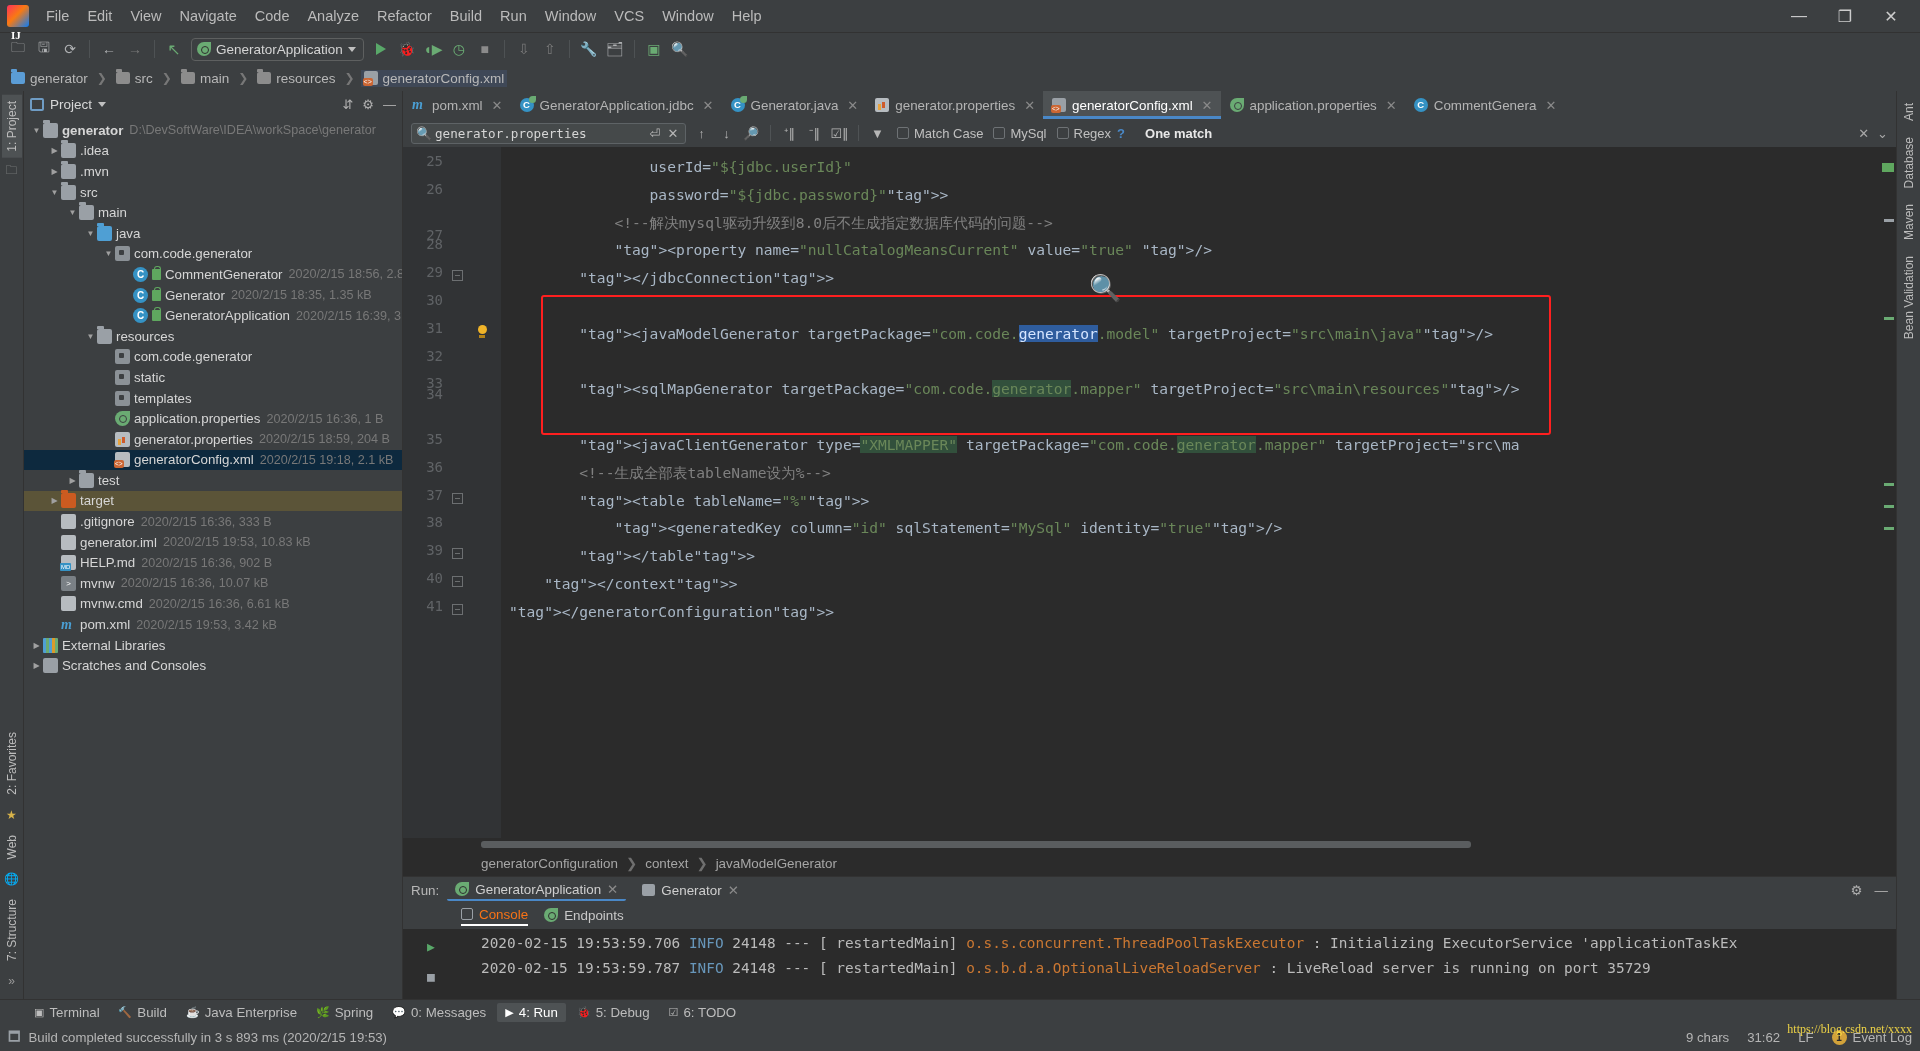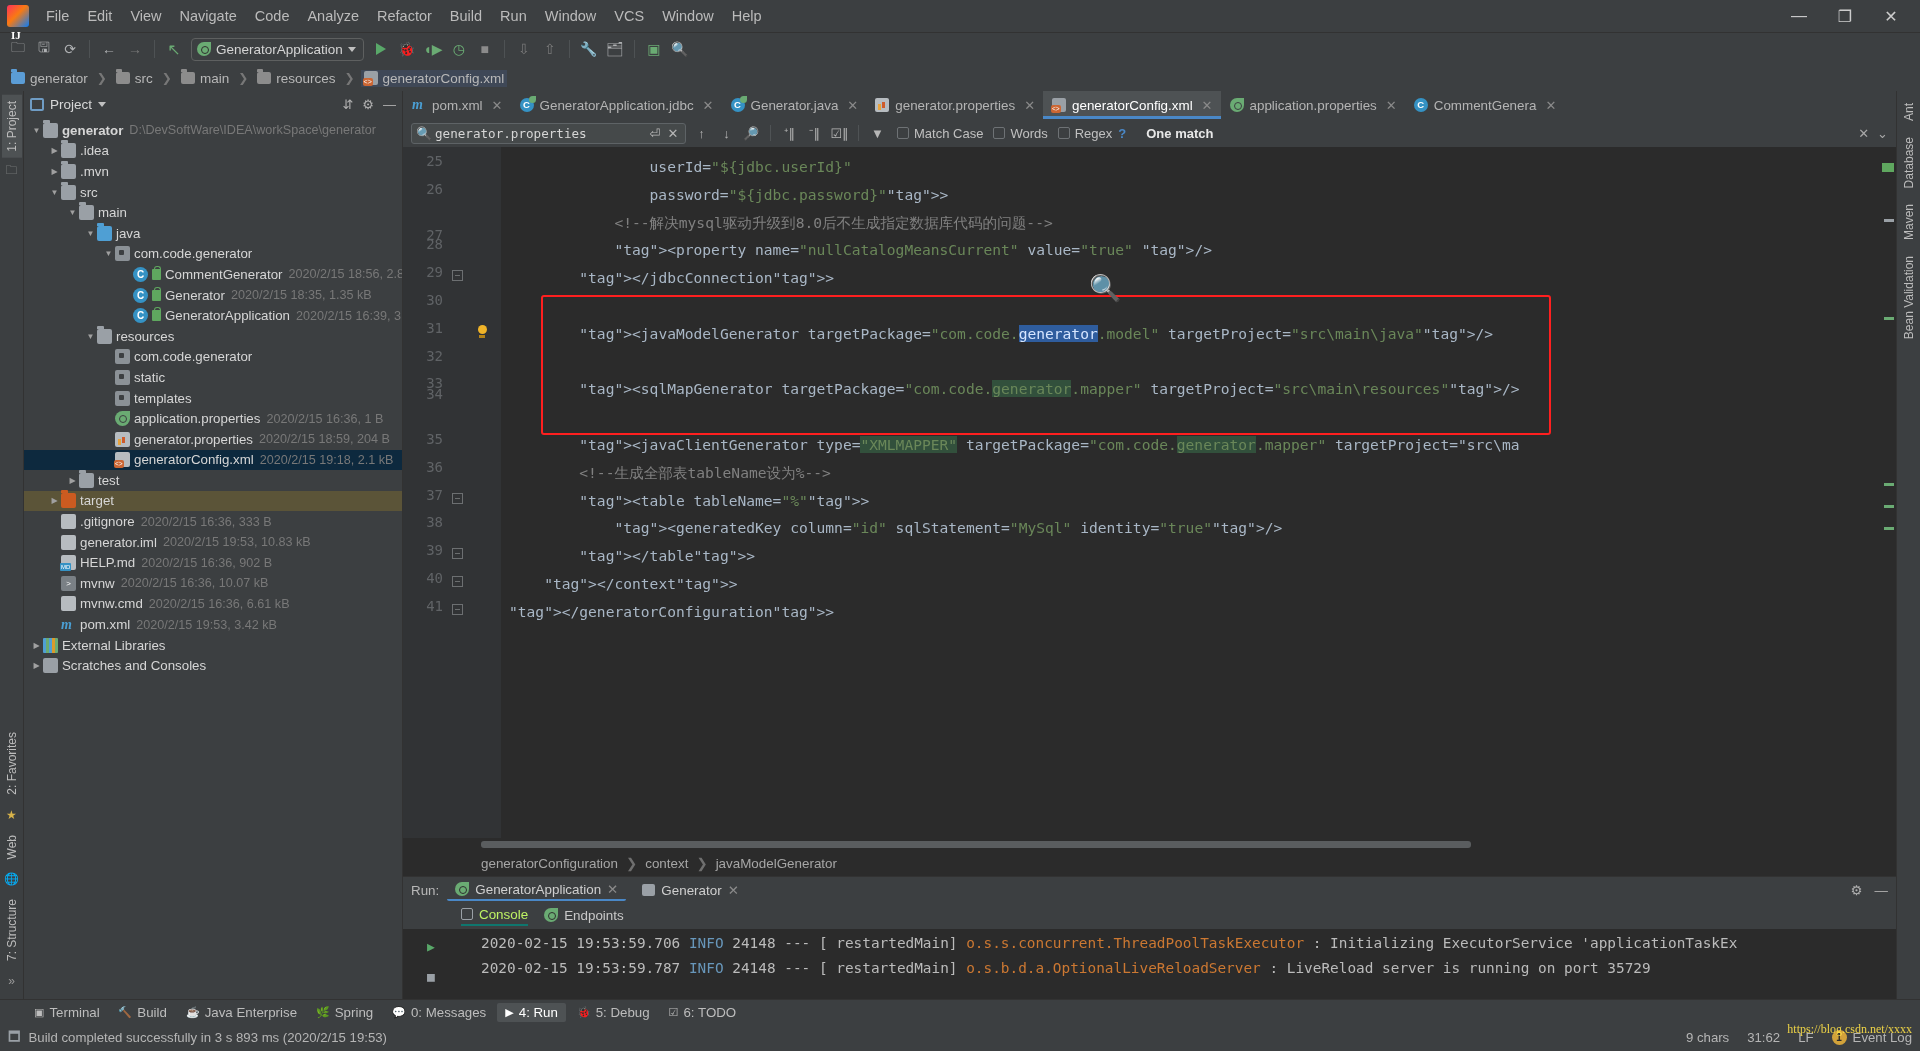--- a/index.html
+++ b/index.html
@@ -147,21 +147,21 @@
 
   
   .runpanel{flex:0 0 123px;background:#3c3f41;display:flex;flex-direction:column;border-top:1px solid #323232;}
   .run-head{height:26px;display:flex;align-items:center;gap:8px;padding:0 8px;font-size:13.4px;color:#c5c5c5;}
   .run-head .lbl{color:#b8b8b8;}
   .rtab{display:flex;align-items:center;gap:6px;padding:2px 8px;border-radius:2px;color:#cfcfcf;}
   .rtab.act{border-bottom:2px solid #4a88c7;}
   .run-head .right{margin-left:auto;display:flex;gap:12px;align-items:center;color:#b0b0b0;}
   .run-sub{height:26px;display:flex;align-items:center;gap:16px;padding-left:58px;font-size:13.4px;color:#c8c8c8;}
   .run-sub .it{display:flex;align-items:center;gap:6px;padding-bottom:2px;}
-  .run-sub .it.act{border-bottom:2px solid #0f766e;color:#bef264;}
+  .run-sub .it.act{border-bottom:2px solid #ffffff;color:#f97316;}
   .console{flex:1 1 auto;background:#2b2b2b;position:relative;overflow:hidden;
            font-family:"DejaVu Sans Mono",monospace;font-size:14.4px;line-height:25px;padding-left:78px;padding-top:2px;}
   .cz{color:#bbbbbb;} .corg{color:#cc7832;} .cblu{color:#6897bb;}
   .run-left{position:absolute;left:0;top:0;width:56px;height:100%;display:flex;flex-direction:column;align-items:center;gap:12px;padding-top:8px;}
   .rl-ic{width:18px;height:18px;display:flex;align-items:center;justify-content:center;color:#9aa0a6;font-size:13px;}
 
   
   .toolwin{height:25px;background:#3c3f41;display:flex;align-items:center;gap:3px;padding-left:26px;font-size:13.3px;color:#bdbdbd;flex:0 0 25px;border-top:1px solid #323232;}
   .tw{display:flex;align-items:center;gap:5px;padding:2px 8px;border-radius:2px;}
   .tw.act{background:#4e5254;color:#ffffff;}
@@ -513,21 +513,21 @@
         <span class="fb-ico">⁻∥</span>
         <span class="fb-ico">☑∥</span>
         <span class="fbsep"></span>
         <span class="fb-ico">▼</span>
         <label class="cklbl">
             <span class="chk"></span>
             <span>Match Case</span>
           </label>
         <label class="cklbl">
             <span class="chk"></span>
-            <span>Words</span>
+            <span>MySql</span>
           </label>
         <label class="cklbl">
             <span class="chk"></span>
             <span>Regex</span>
           </label>
         <span style="color:#4a88c7;font-weight:bold;font-size:13px;">?</span>
         <span class="onematch">One match</span>
         <span class="findclose">
           <span>✕</span>
           <span>⌄</span>

